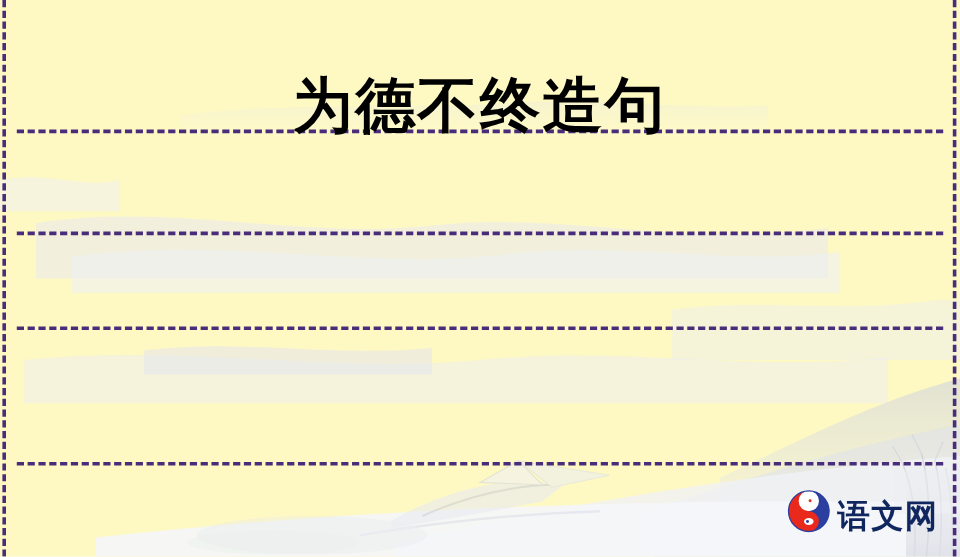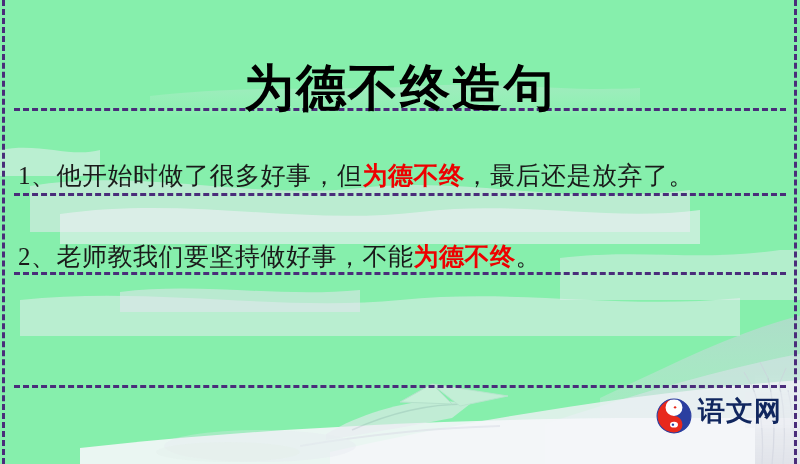--- a/index.html
+++ b/index.html
@@ -6,21 +6,21 @@
     margin: 0;
     padding: 0;
     background: #ffffff;
   }
 
   #page {
     position: relative;
     width: 800px;
     height: 464px;
     overflow: hidden;
-    background: #86efac;
+    background: #fef9c3;
     font-family: "Liberation Serif", "DejaVu Serif", serif;
     box-sizing: border-box;
   }
 
   
   #bg-art {
     position: absolute;
     inset: 0;
     z-index: 0;
     pointer-events: none;
@@ -82,24 +82,24 @@
   }
   .kw {
     color: #ee0000;
     font-weight: 700;
   }
 
   
   #logo {
     position: absolute;
     right: 18px;
-    bottom: 30px;
+    bottom: 20px;
     z-index: 5;
     display: flex;
-    align-items: flex-start;
+    align-items: flex-end;
     gap: 6px;
   }
   #logo-mark { display: block; }
   #logo-text {
     font-family: "Liberation Sans", "DejaVu Sans", sans-serif;
     font-weight: 700;
     font-size: 27px;
     line-height: 27px;
     color: #10265e;
     letter-spacing: 1px;
@@ -166,27 +166,21 @@
   <div class="frame-edge left"></div>
   <div class="frame-edge right"></div>
 
   <h1 id="title">为德不终造句</h1>
 
   <div class="divider" style="top:108px;"></div>
   <div class="divider" style="top:193px;"></div>
   <div class="divider" style="top:272px;"></div>
   <div class="divider" style="top:385px;"></div>
 
-  <p class="sentence" style="top:130px;">
-    <span class="num">1、</span><span>他开始时做了很多好事，但</span><span class="kw">为德不终</span><span>，最后还是放弃了。</span>
-  </p>
 
-  <p class="sentence" style="top:211px;">
-    <span class="num">2、</span><span>老师教我们要坚持做好事，不能</span><span class="kw">为德不终</span><span>。</span>
-  </p>
 
 
   <div id="logo">
     <svg id="logo-mark" width="36" height="36" viewBox="0 0 100 100" aria-hidden="true">
       <circle cx="50" cy="50" r="47" fill="#ffffff"></circle>
       <path d="M50,3 A47,47 0 0,1 50,97 A23.5,23.5 0 0,1 50,50 A23.5,23.5 0 0,0 50,3 Z" fill="#2b3fa0"></path>
       <path d="M50,3 A47,47 0 0,0 50,97 A23.5,23.5 0 0,0 50,50 A23.5,23.5 0 0,1 50,3 Z" fill="#e8291c"></path>
       <ellipse cx="50" cy="26" rx="11" ry="8" fill="#ffffff"></ellipse>
       <circle cx="53" cy="26" r="3.4" fill="#e8291c"></circle>
       <ellipse cx="50" cy="74" rx="11" ry="8" fill="#ffffff"></ellipse>

